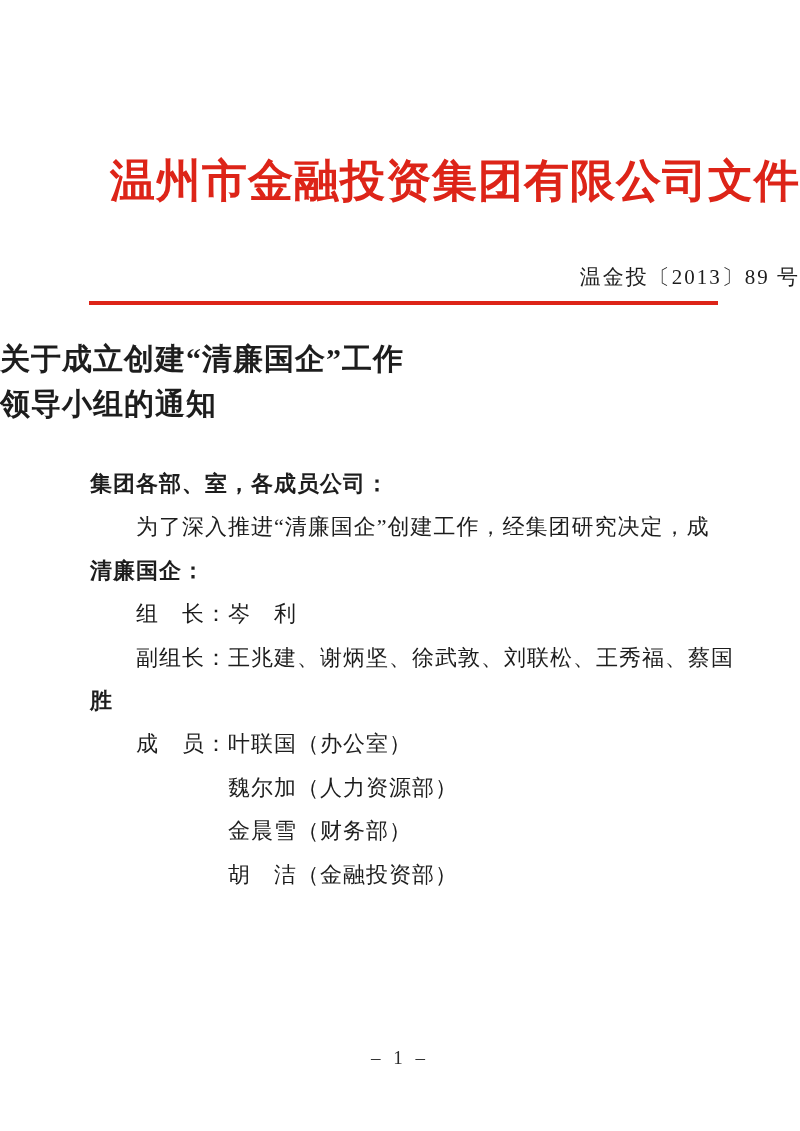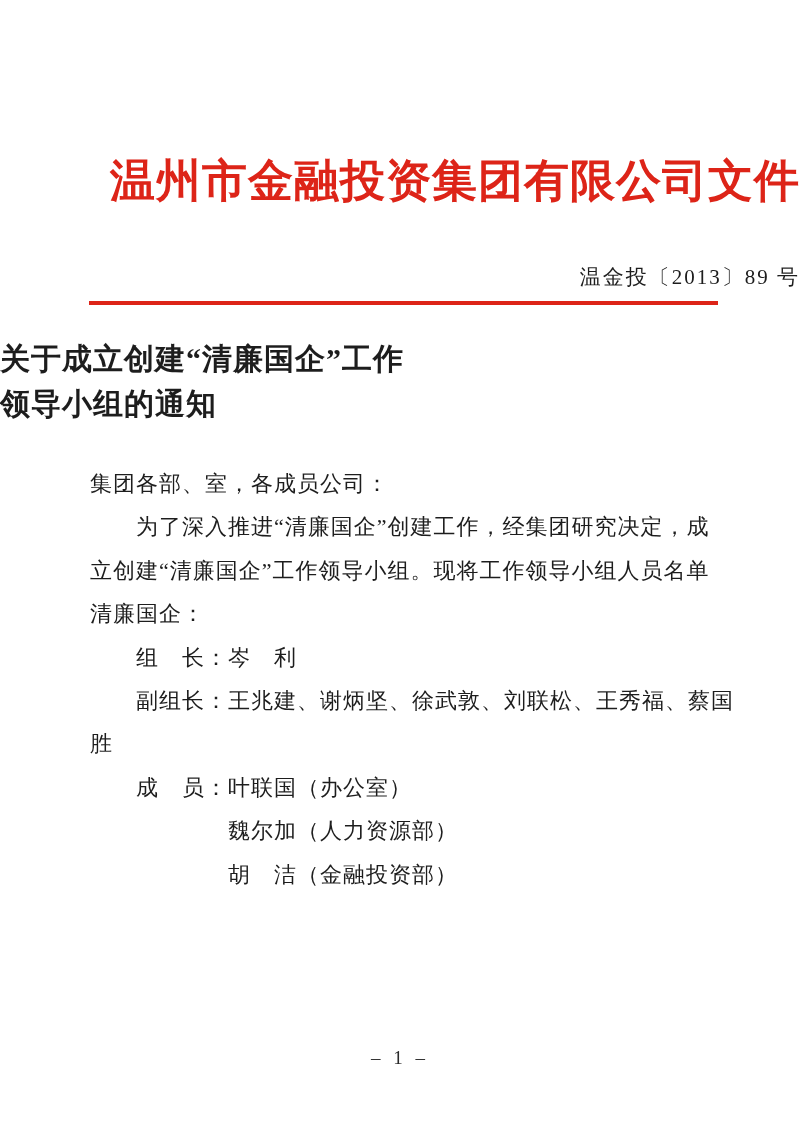--- a/index.html
+++ b/index.html
@@ -66,21 +66,21 @@
     left: 90px;
     width: 640px;
     font-size: 22px;
     letter-spacing: 1px;
   }
   .line {
     height: 43.4px;
     line-height: 43.4px;
     white-space: pre;
   }
-  .ind-0 { padding-left: 0; }
+  .ind-0 { padding-left: 0; font-weight: bold; }
   .ind-2 { padding-left: 46px; }
   .ind-6 { padding-left: 138px; }
   .page-num {
     position: absolute;
     top: 1044px;
     left: 0;
     width: 100%;
     text-align: center;
     font-size: 19px;
     line-height: 28px;
@@ -101,25 +101,25 @@
   <div class="red-line"></div>
 
   <div class="doc-title">
     <div>关于成立创建“清廉国企”工作</div>
     <div>领导小组的通知</div>
   </div>
 
   <div class="body-text">
     <div class="line ind-0">集团各部、室，各成员公司：</div>
     <div class="line ind-2">为了深入推进“清廉国企”创建工作，经集团研究决定，成</div>
-    <div class="line ind-0">立创建“清廉国企”工作领导小组。现将工作领导小组人员名单</div>
     <div class="line ind-0">清廉国企：</div>
     <div class="line ind-2">组　长：岑　利</div>
     <div class="line ind-2">副组长：王兆建、谢炳坚、徐武敦、刘联松、王秀福、蔡国</div>
     <div class="line ind-0">胜</div>
     <div class="line ind-2">成　员：叶联国（办公室）</div>
     <div class="line ind-6">魏尔加（人力资源部）</div>
+    <div class="line ind-6">金晨雪（财务部）</div>
     <div class="line ind-6">胡　洁（金融投资部）</div>
   </div>
 
   <div class="page-num">– 1 –</div>
 
 </div>
 
 </body></html>

